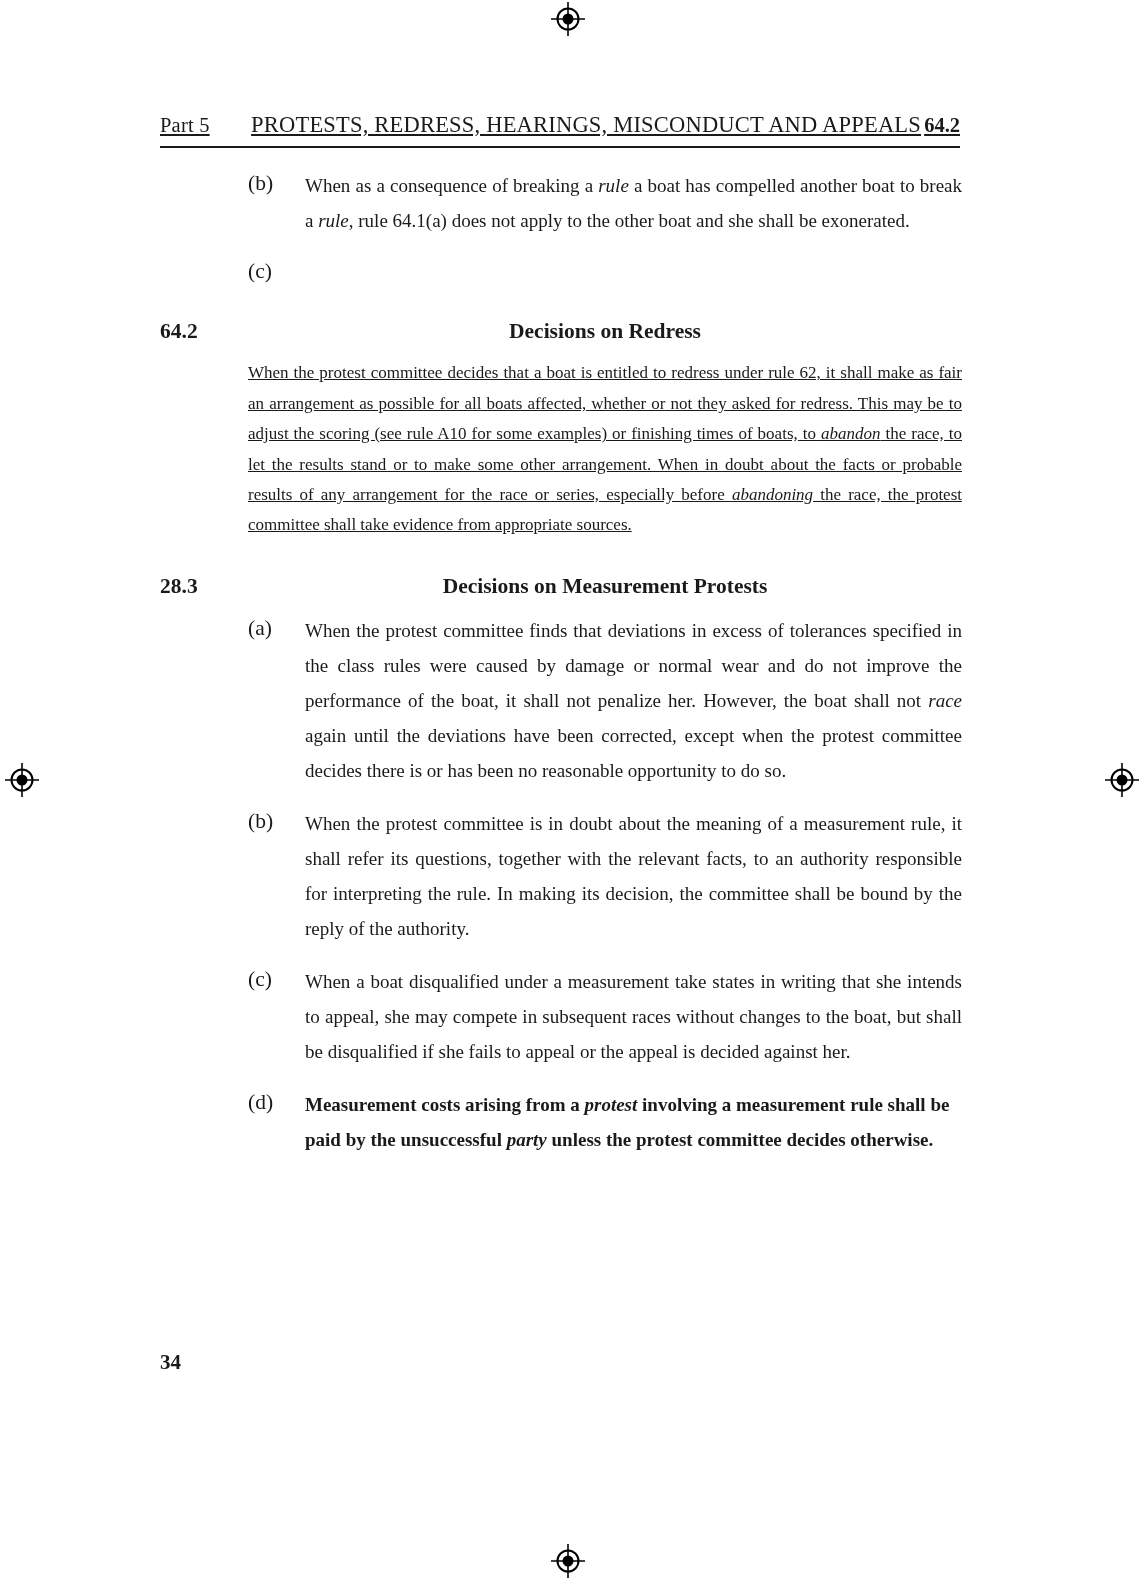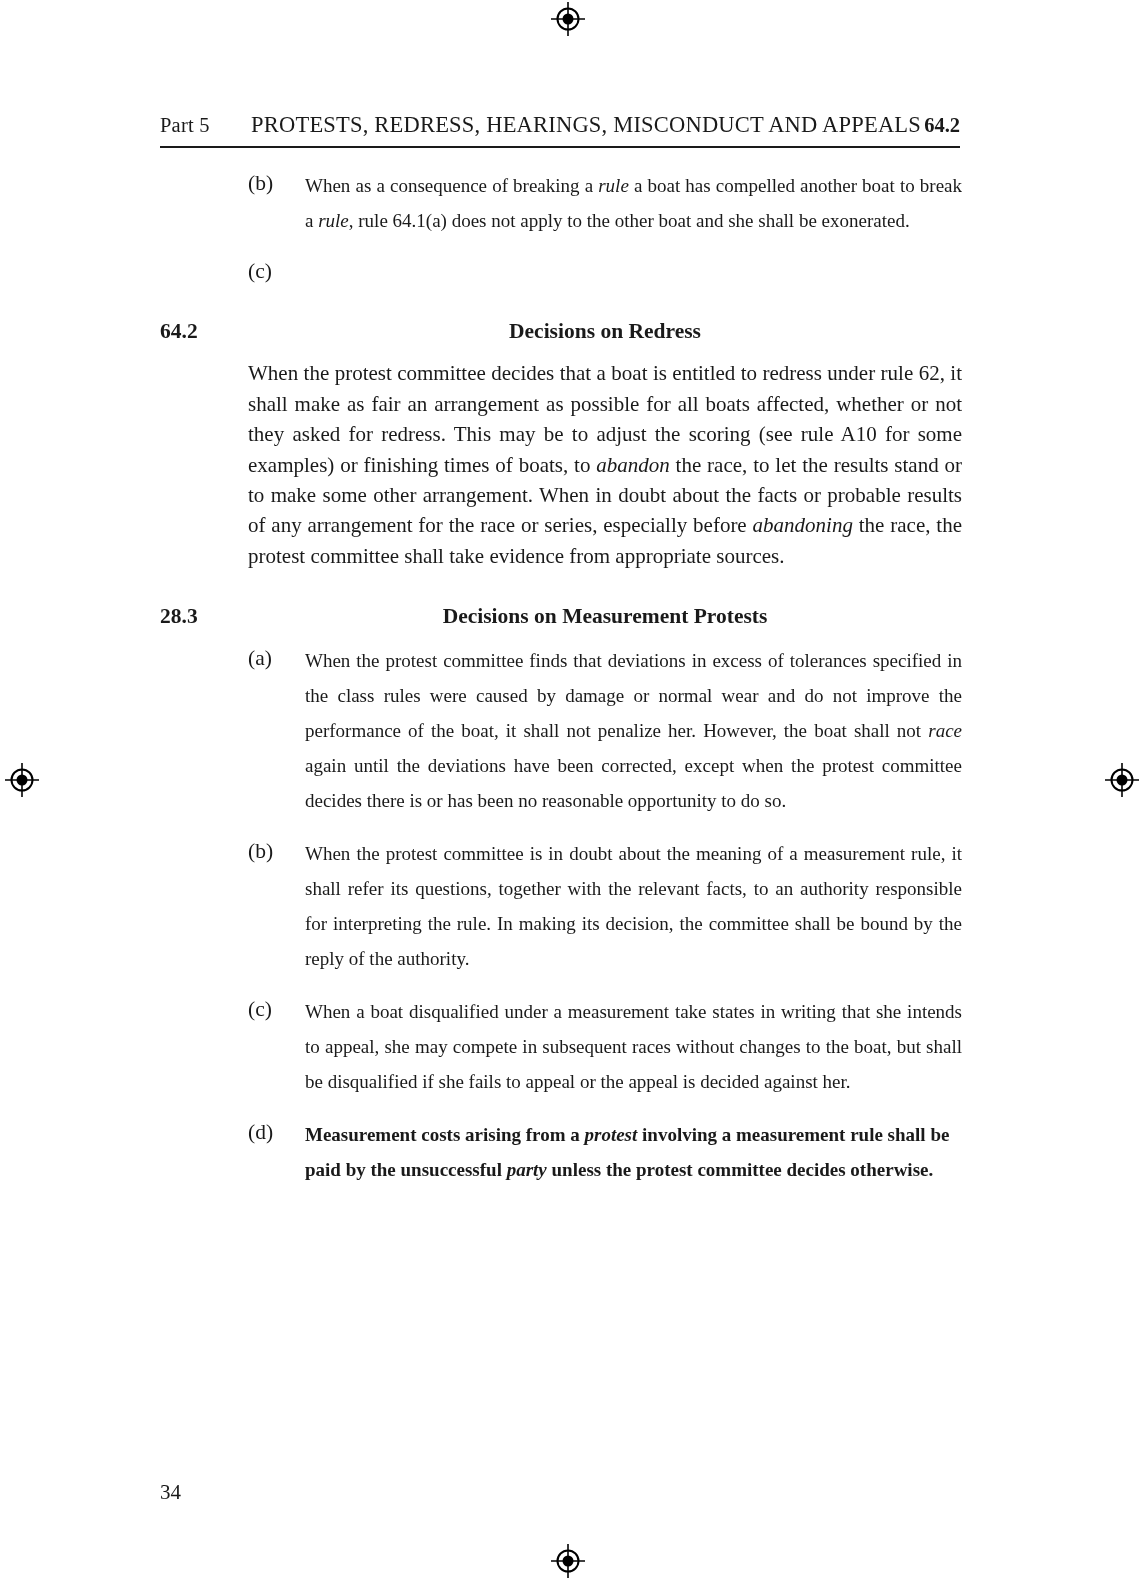--- a/index.html
+++ b/index.html
@@ -31,20 +31,21 @@
 
   
   .running-head {
     position: absolute;
     left: 160px;
     top: 112px;
     width: 800px;
     display: flex;
     align-items: baseline;
     font-size: 20.5px;
+    text-decoration: underline;
   }
   .rh-part {
     flex: 0 0 auto;
     width: 88px;
     letter-spacing: .2px;
   }
   .rh-title {
     flex: 1 1 auto;
     font-variant: small-caps;
     font-size: 22.5px;
@@ -117,35 +118,37 @@
     flex: 1 1 auto;
     font-weight: bold;
     font-size: 21.5px;
     line-height: 30px;
     text-align: center;
   }
 
   
   .para {
     margin-left: 88px;
-    font-size: 21px;
+    font-size: 17px;
     line-height: 30.4px;
     text-align: justify;
     text-justify: inter-word;
     margin-bottom: 10px;
+    text-decoration: underline;
   }
 
   .it { font-style: italic; }
 
   
   .folio {
     position: absolute;
     left: 160px;
-    top: 1480px;
+    top: 1350px;
     font-size: 21px;
+    font-weight: bold;
   }
 </style>
 </head>
 <body>
 
 <div class="page">
 
   <div class="regmark reg-top">
     <svg viewBox="0 0 34 34" width="34" height="34">
       <line x1="17" y1="0" x2="17" y2="34" stroke="#000" stroke-width="1.6"></line>

